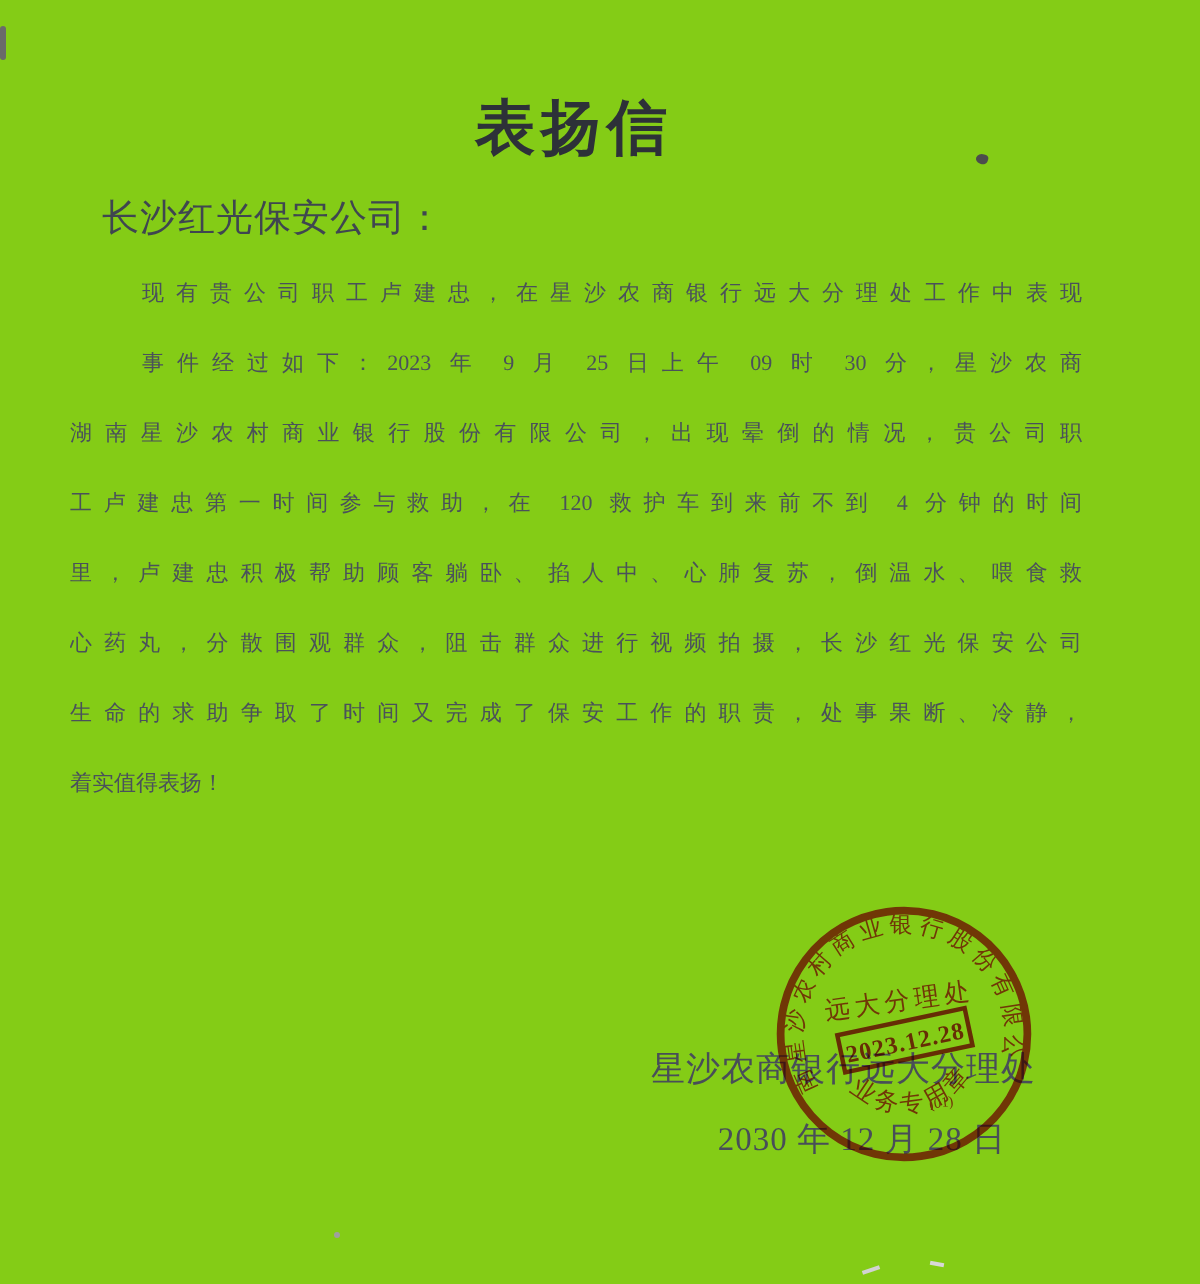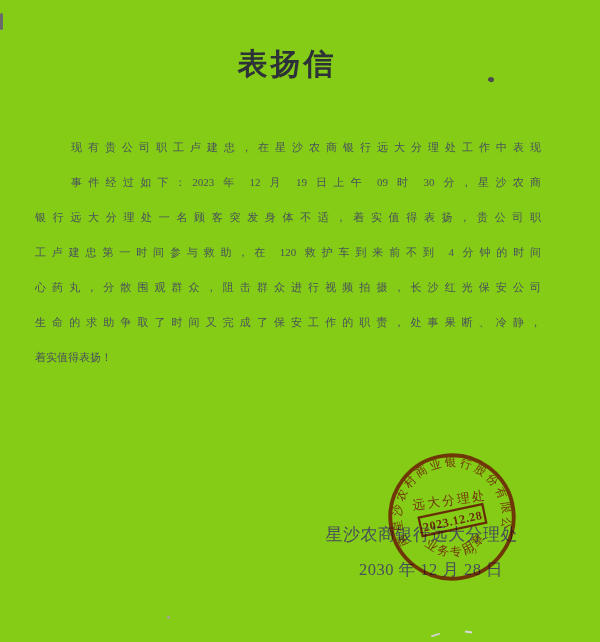--- a/index.html
+++ b/index.html
@@ -85,26 +85,28 @@
   .speck.s4{ left:431px; top:634px; width:9px; height:2px; background:#d2d2d2; transform:rotate(-18deg);}
   .speck.s5{ left:465px; top:631px; width:7px; height:2px; background:#d8d8d8; transform:rotate(10deg);}
 </style>
 </head>
 <body>
 
 <div class="page">
 
   <div class="title">表扬信</div>
 
+  <div class="recipient">长沙红光保安公司：</div>
 
   <div class="body-text">
     <div class="line indent fill">现有贵公司职工卢建忠，在星沙农商银行远大分理处工作中表现</div>
-    <div class="line indent fill">事件经过如下：2023 年 12 月 19 日上午 09 时 30 分，星沙农商</div>
-    <div class="line fill">银行远大分理处一名顾客突发身体不适，着实值得表扬，贵公司职</div>
+    <div class="line indent fill">事件经过如下：2023 年 9 月 25 日上午 09 时 30 分，星沙农商</div>
+    <div class="line fill">湖南星沙农村商业银行股份有限公司，出现晕倒的情况，贵公司职</div>
     <div class="line fill">工卢建忠第一时间参与救助，在 120 救护车到来前不到 4 分钟的时间</div>
+    <div class="line fill">里，卢建忠积极帮助顾客躺卧、掐人中、心肺复苏，倒温水、喂食救</div>
     <div class="line fill">心药丸，分散围观群众，阻击群众进行视频拍摄，长沙红光保安公司</div>
     <div class="line fill">生命的求助争取了时间又完成了保安工作的职责，处事果断、冷静，</div>
     <div class="line">着实值得表扬！</div>
   </div>
 
   <div class="signature">星沙农商银行远大分理处</div>
   <div class="date-line">2030 年 12 月 28 日</div>
 
   <svg class="seal" viewBox="0 0 140 140" aria-hidden="true">
     <defs>

